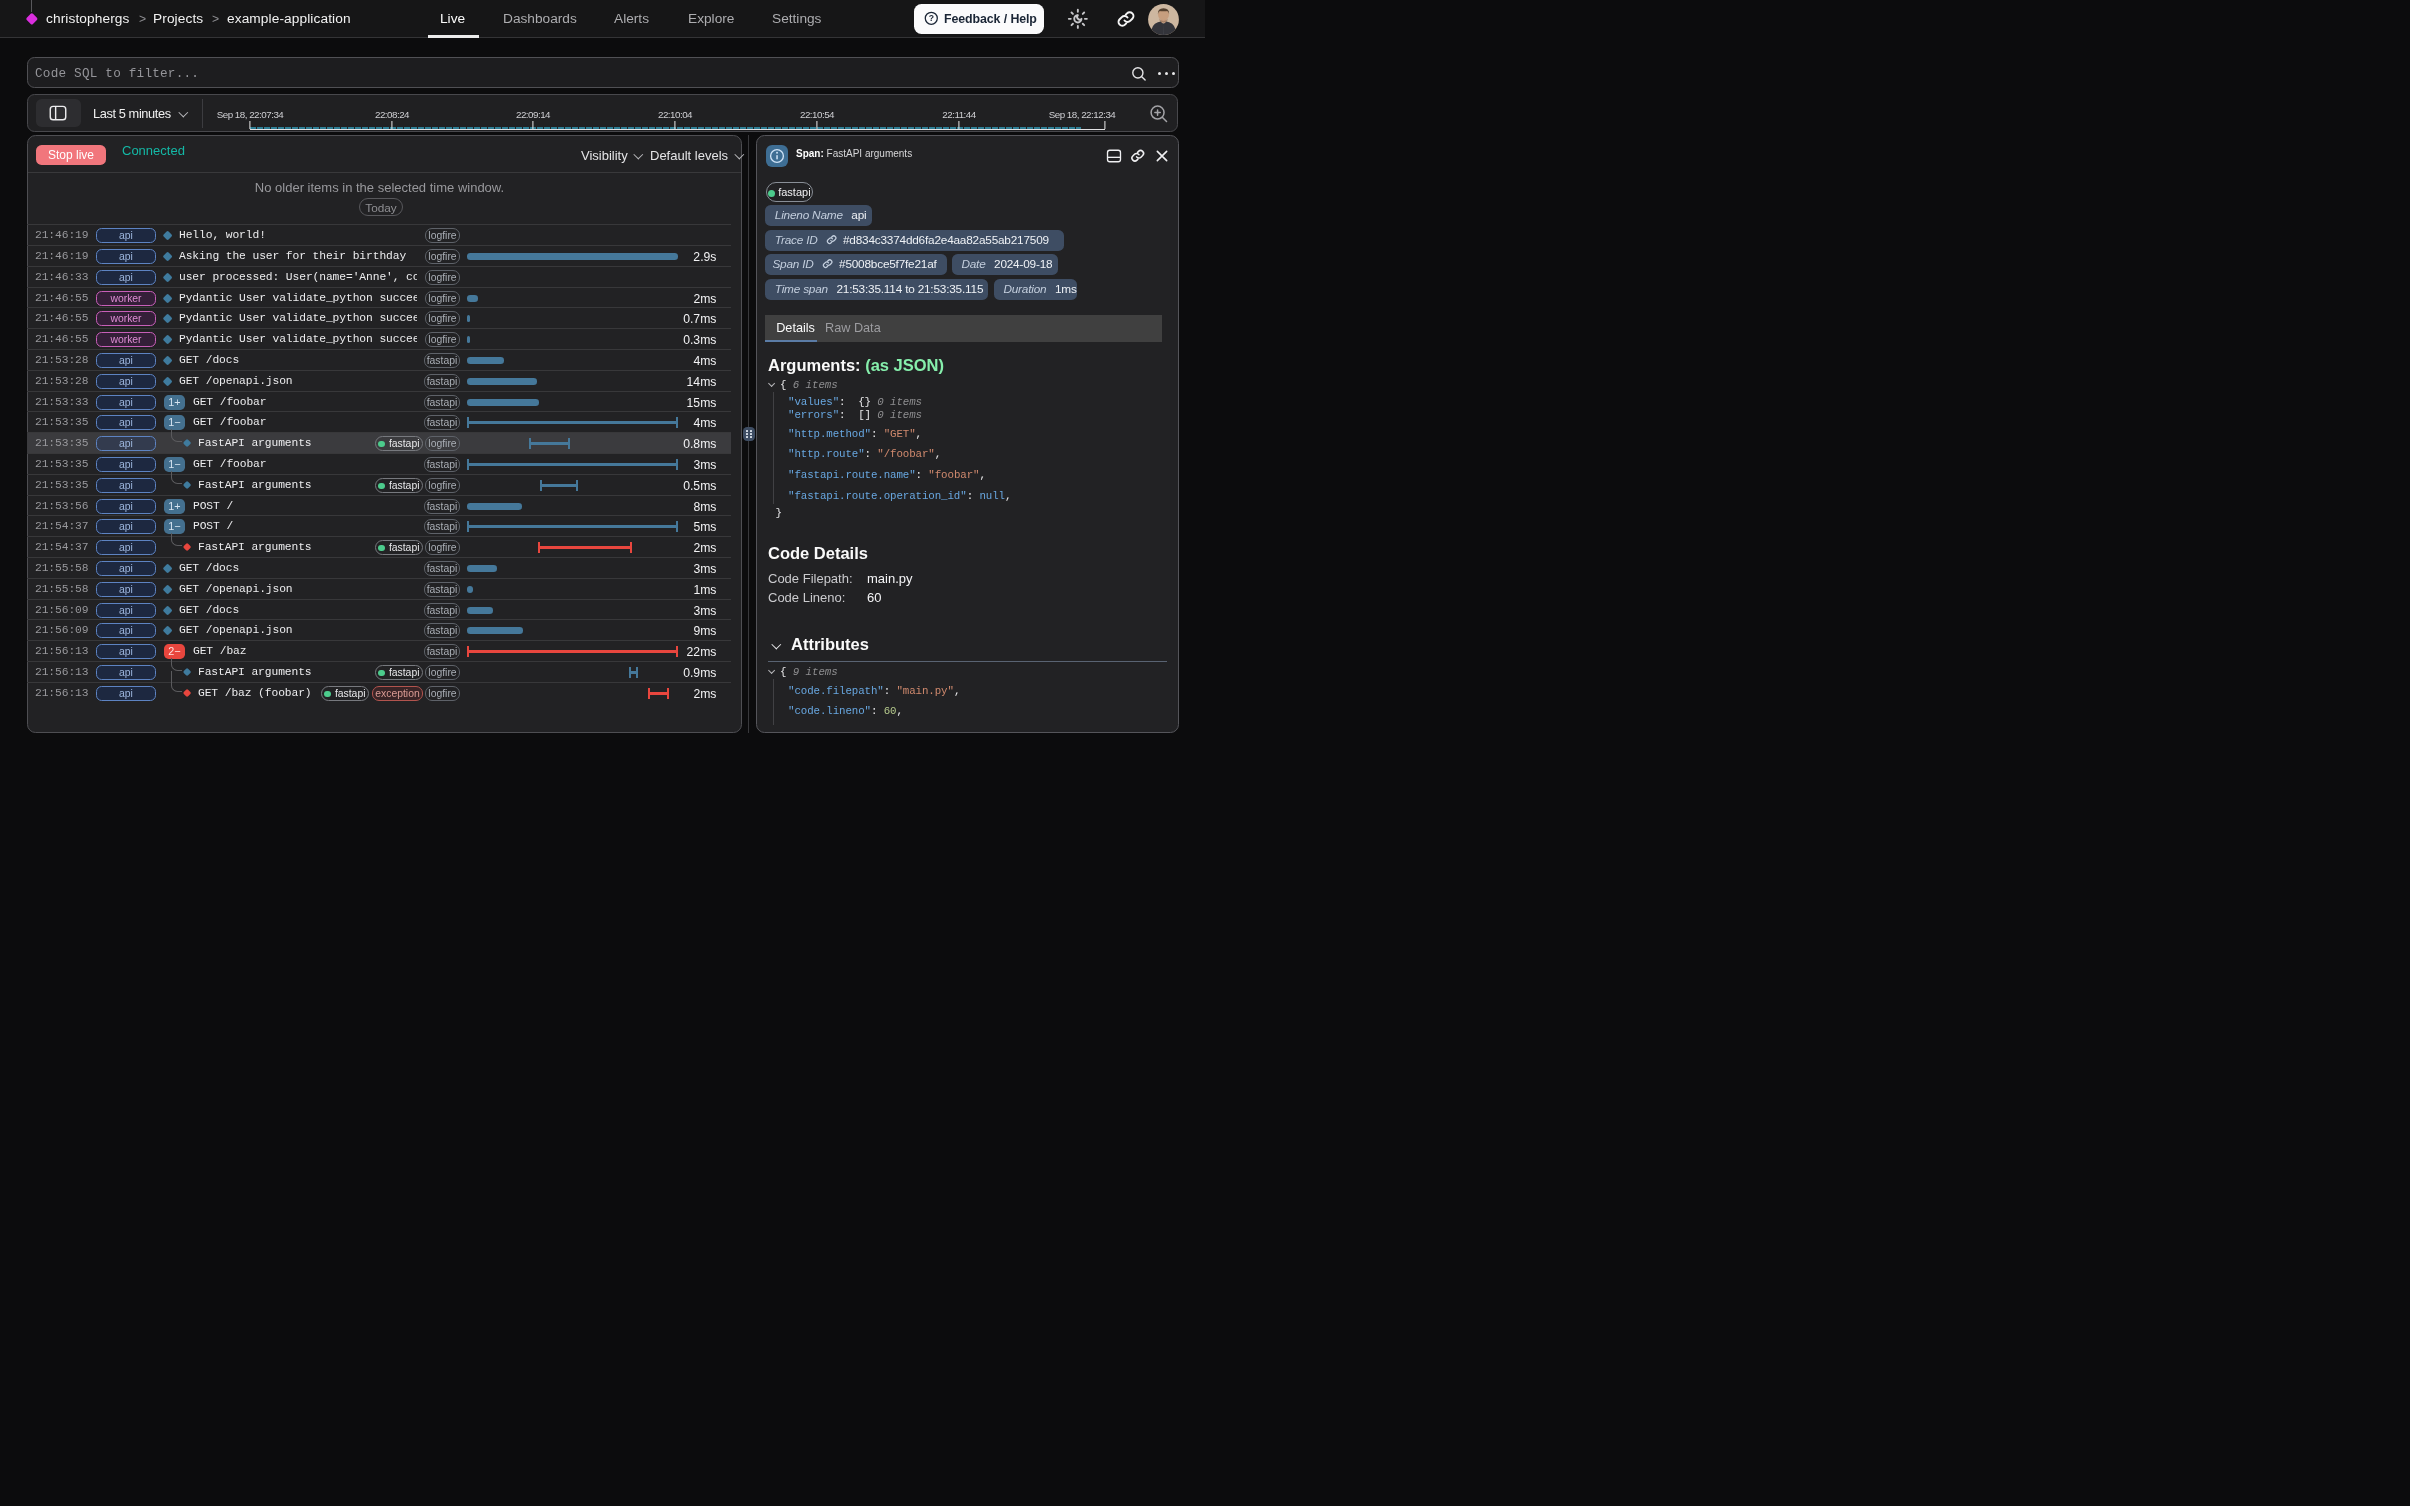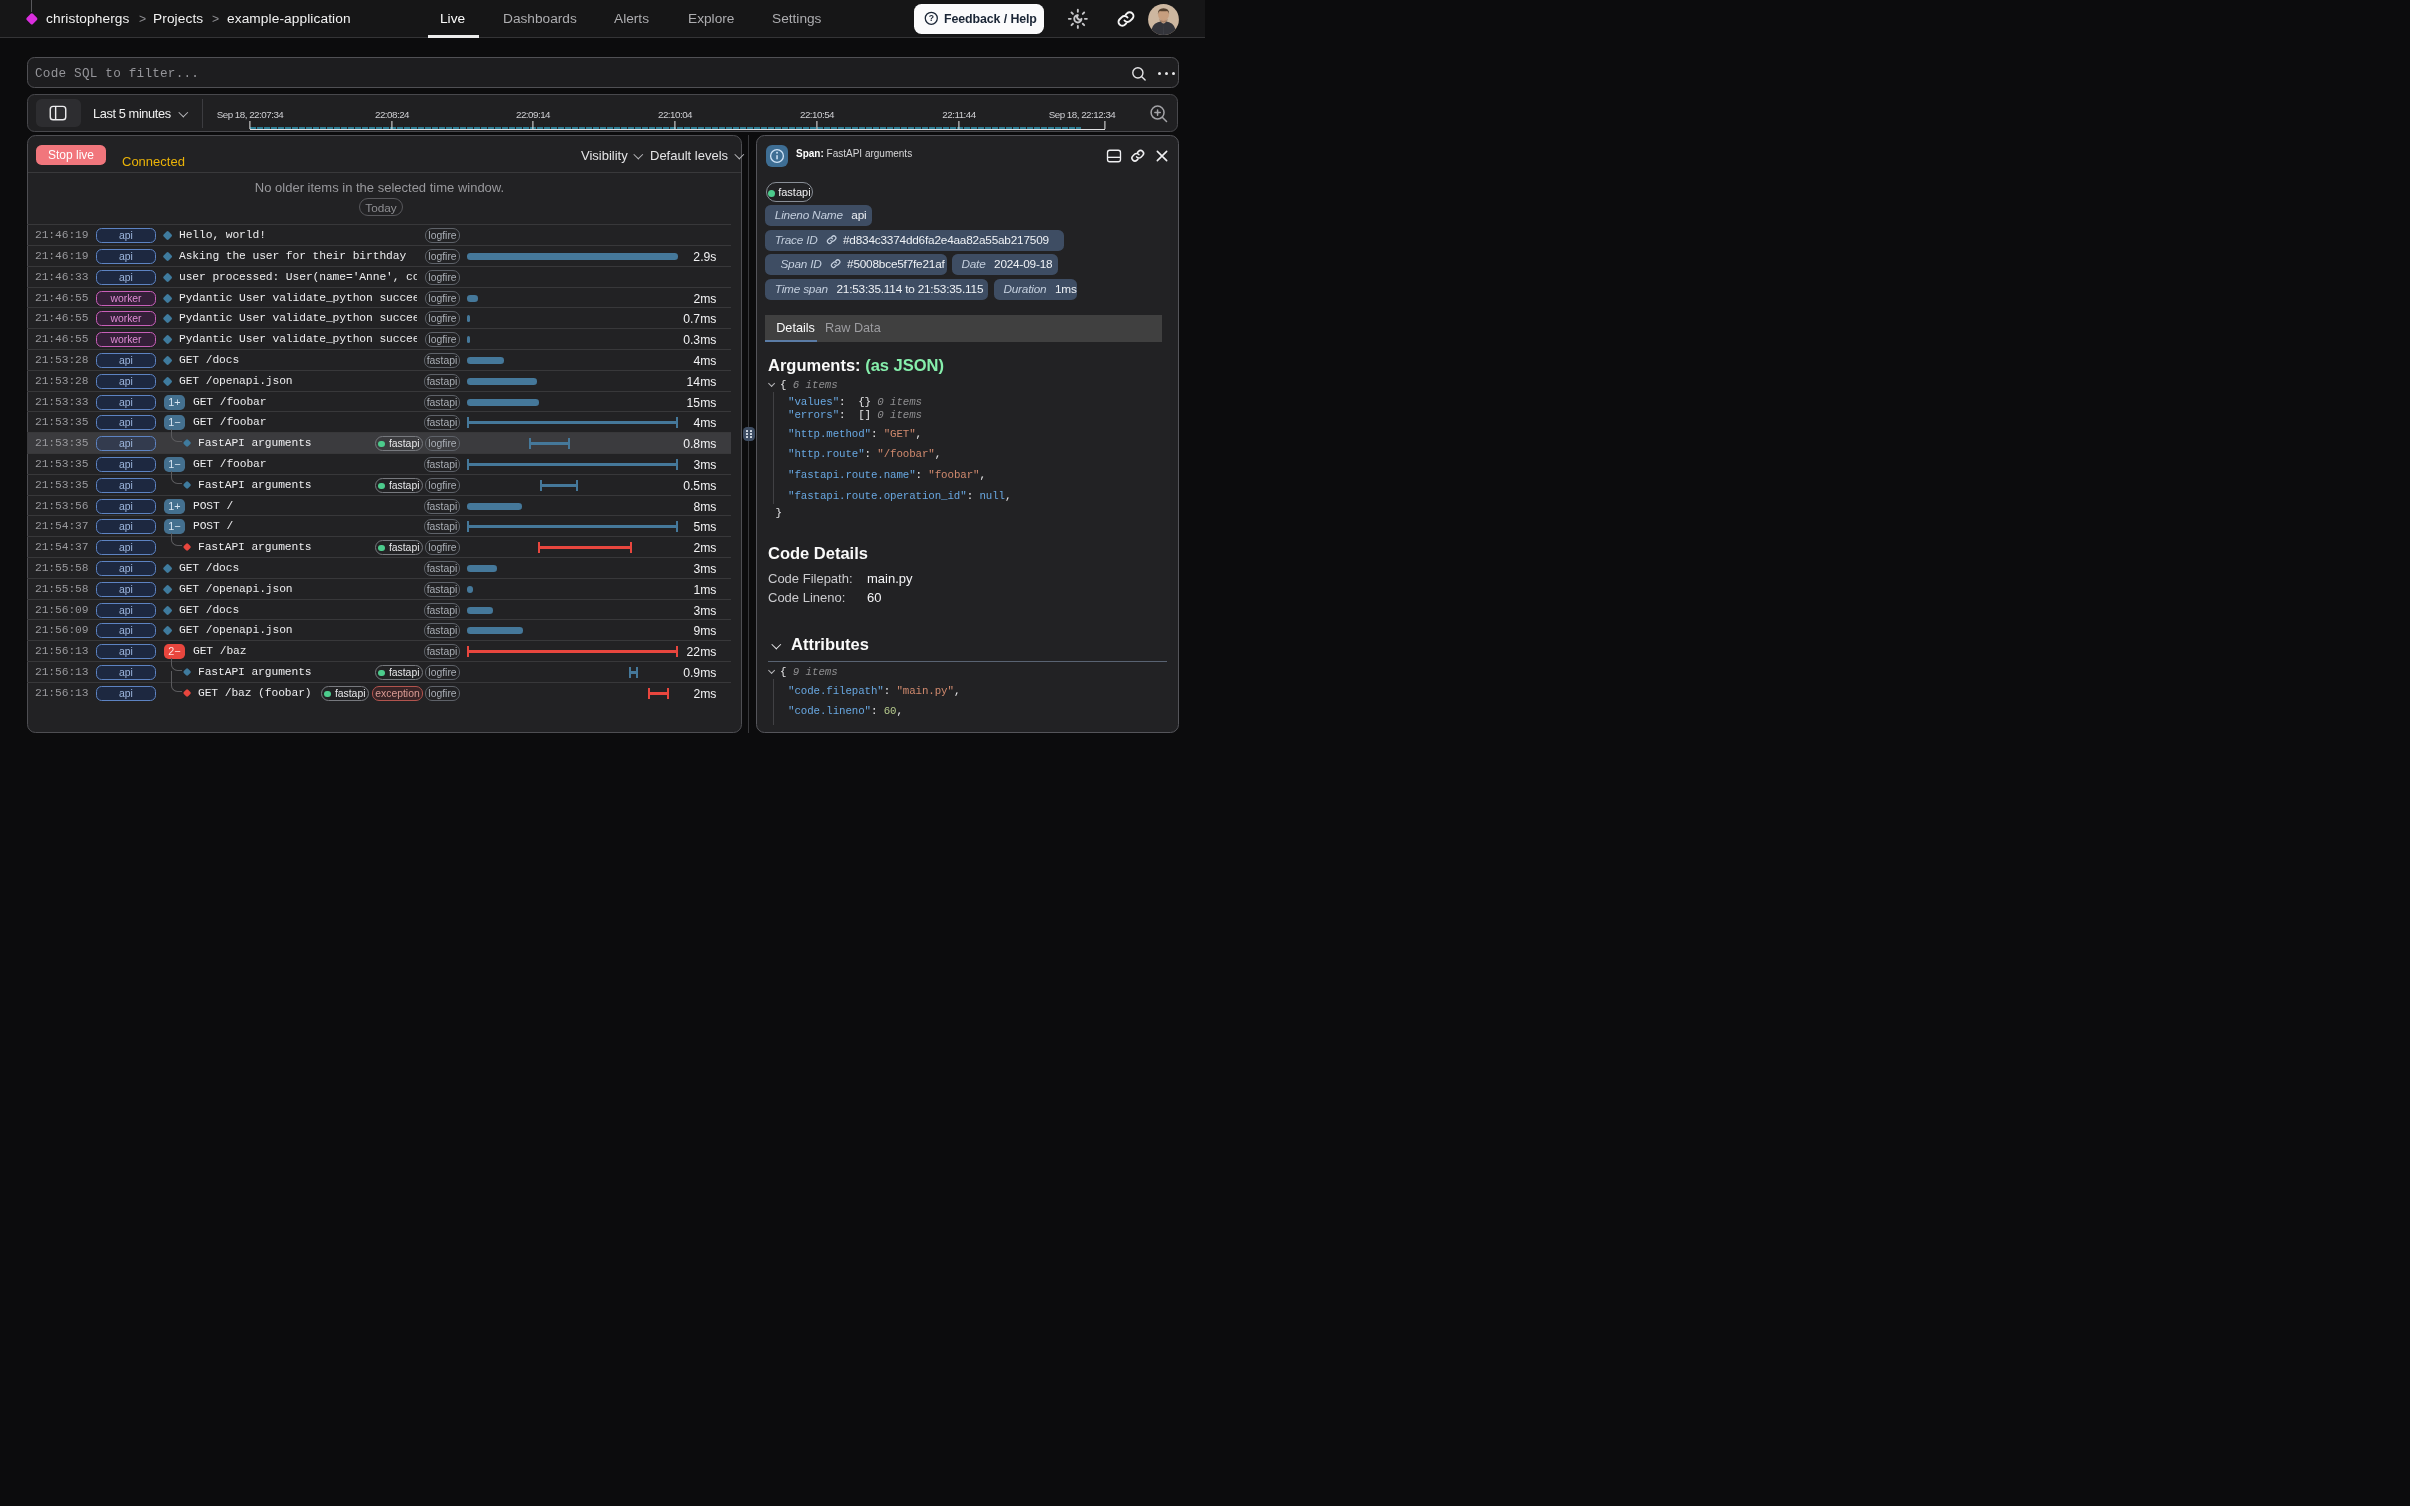--- a/index.html
+++ b/index.html
@@ -23,21 +23,21 @@
 #tbase{position:absolute;left:222px;top:34px;width:855px;height:1.1px;background:#e2e2e4}
 #tdash{position:absolute;left:222px;top:32px;width:831px;height:1.9px;
  background:repeating-linear-gradient(90deg,#2e7f96 0 5.6px,rgba(0,0,0,0) 5.6px 7px)}
 #lpanel{position:absolute;left:27px;top:135px;width:715px;height:598px;background:#222224;border:0.9px solid #4e4e52;border-radius:8.5px}
 #rpanel{position:absolute;left:756px;top:135px;width:423px;height:598px;background:#222224;border:0.9px solid #55555a;border-radius:8.5px}
 #vdiv{position:absolute;left:748px;top:135px;width:1.4px;height:598px;background:#39393c}
 #dragp{position:absolute;left:743px;top:427px;width:11.8px;height:13.7px;background:#3e4d63;border-radius:4.2px;z-index:5}
 .ddot{position:absolute;width:1.7px;height:1.7px;border-radius:50%;background:#dfe6ee}
 #lph{position:absolute;left:0;top:0;width:100%;height:37px;border-bottom:0.9px solid #39393b}
 #stoplive{position:absolute;left:8px;top:9.3px;width:70px;height:20px;background:#f1767c;border-radius:5.6px;color:#fff;font-size:12px;text-align:center;line-height:20px}
-#conn{position:absolute;left:94px;top:18px;font-size:13px;color:#eab308}
+#conn{position:absolute;left:94px;top:7px;font-size:13px;color:#14b8a6}
 .hdd{position:absolute;top:12.2px;font-size:13px;color:#e4e4e6;white-space:nowrap}
 .chev{display:inline-block;width:6.6px;height:6.6px;border-right:1.5px solid #b9b9bd;border-bottom:1.5px solid #b9b9bd;transform:rotate(45deg);margin-left:7.5px;vertical-align:2.4px}
 #noold{position:absolute;left:0;top:44px;width:703px;text-align:center;font-size:13px;color:#98989c}
 #today{position:absolute;left:331px;top:62px;width:44px;height:18.4px;border:0.9px solid #58585c;border-radius:9.4px;color:#8f8f93;font-size:11.8px;text-align:center;line-height:18px}
 #rowlayer{position:absolute;left:27px;top:0;width:704px;height:744px}
 .lrow{position:absolute;left:0;width:704px;height:21px;border-top:0.9px solid #38383a}
 .rowsel{background:#3b3b3e}
 .rtime{position:absolute;left:8px;top:3.8px;font-size:11.3px;color:#98989c;font-family:"Liberation Mono",monospace;letter-spacing:-0.1px}
 .pillapi,.pillworker{position:absolute;left:69px;width:60px;top:2.7px;height:15.3px;border-radius:5.6px;font-size:10.4px;text-align:center;line-height:14.6px}
 .pillapi{border:0.9px solid #5d83c2;background:#1d2840;color:#9db6dd}
@@ -422,21 +422,21 @@
  </svg>
  <svg class="abs" style="left:398px;top:12.7px" width="14" height="14" viewBox="0 0 15 15" stroke="#f0f0f2" stroke-width="1.7" stroke-linecap="round">
   <path d="M2.5 2.5l10 10M12.5 2.5l-10 10"></path>
  </svg>
  <div class="abs" style="left:9px;top:46px;width:47px;height:20px;border:0.9px solid #898f97;border-radius:10.4px;color:#f0f0f2;font-size:11px;line-height:19px;text-align:center;white-space:nowrap"><span class="gdot" style="width:7px;height:7px;margin-right:2.8px"></span>fastapi</div>
  <div class="mpill" style="left:8.4px;top:69px;width:107px;height:21px;line-height:21px;padding-left:9.4px"><i>Lineno Name</i>api</div>
  <div class="mpill" style="left:8.4px;top:94px;width:299px;height:21px;line-height:21px;padding-left:9.4px"><i>Trace ID</i><svg width="11.3" height="11.3" viewBox="0 0 24 24" fill="none" stroke="#c3cedd" stroke-width="2.6" stroke-linecap="round" style="vertical-align:-1.4px;margin-right:5.6px">
         <path d="M10.2 13.8a4.5 4.5 0 0 0 6.8.5l2.6-2.6a4.5 4.5 0 0 0-6.4-6.4l-1.5 1.5"></path>
         <path d="M13.8 10.2a4.5 4.5 0 0 0-6.8-.5l-2.6 2.6a4.5 4.5 0 0 0 6.4 6.4l1.5-1.5"></path>
       </svg>#d834c3374dd6fa2e4aa82a55ab217509</div>
- <div class="mpill" style="left:8.4px;top:118px;width:182px;height:21px;line-height:21px;padding-left:15px"><i>Span ID</i><svg width="11.3" height="11.3" viewBox="0 0 24 24" fill="none" stroke="#c3cedd" stroke-width="2.6" stroke-linecap="round" style="vertical-align:-1.4px;margin-right:5.6px">
+ <div class="mpill" style="left:8.4px;top:118px;width:182px;height:21px;line-height:21px;padding-left:7px"><i>Span ID</i><svg width="11.3" height="11.3" viewBox="0 0 24 24" fill="none" stroke="#c3cedd" stroke-width="2.6" stroke-linecap="round" style="vertical-align:-1.4px;margin-right:5.6px">
         <path d="M10.2 13.8a4.5 4.5 0 0 0 6.8.5l2.6-2.6a4.5 4.5 0 0 0-6.4-6.4l-1.5 1.5"></path>
         <path d="M13.8 10.2a4.5 4.5 0 0 0-6.8-.5l-2.6 2.6a4.5 4.5 0 0 0 6.4 6.4l1.5-1.5"></path>
       </svg>#5008bce5f7fe21af</div>
  <div class="mpill" style="left:195px;top:118px;width:106px;height:21px;line-height:21px;padding-left:9.4px"><i>Date</i>2024-09-18</div>
  <div class="mpill" style="left:8.4px;top:143px;width:223px;height:21px;line-height:21px;padding-left:9.4px"><i>Time span</i>21:53:35.114 to 21:53:35.115</div>
  <div class="mpill" style="left:237px;top:143px;width:83px;height:21px;line-height:21px;padding-left:9.4px"><i>Duration</i>1ms</div>
  <div class="tabstrip">
    <div class="abs" style="left:11.2px;top:5.6px;font-size:12.7px;color:#fafafa">Details</div>
    <div class="abs" style="left:60px;top:5.6px;font-size:12.7px;color:#9d9da1">Raw Data</div>
    <div class="tabu"></div>

